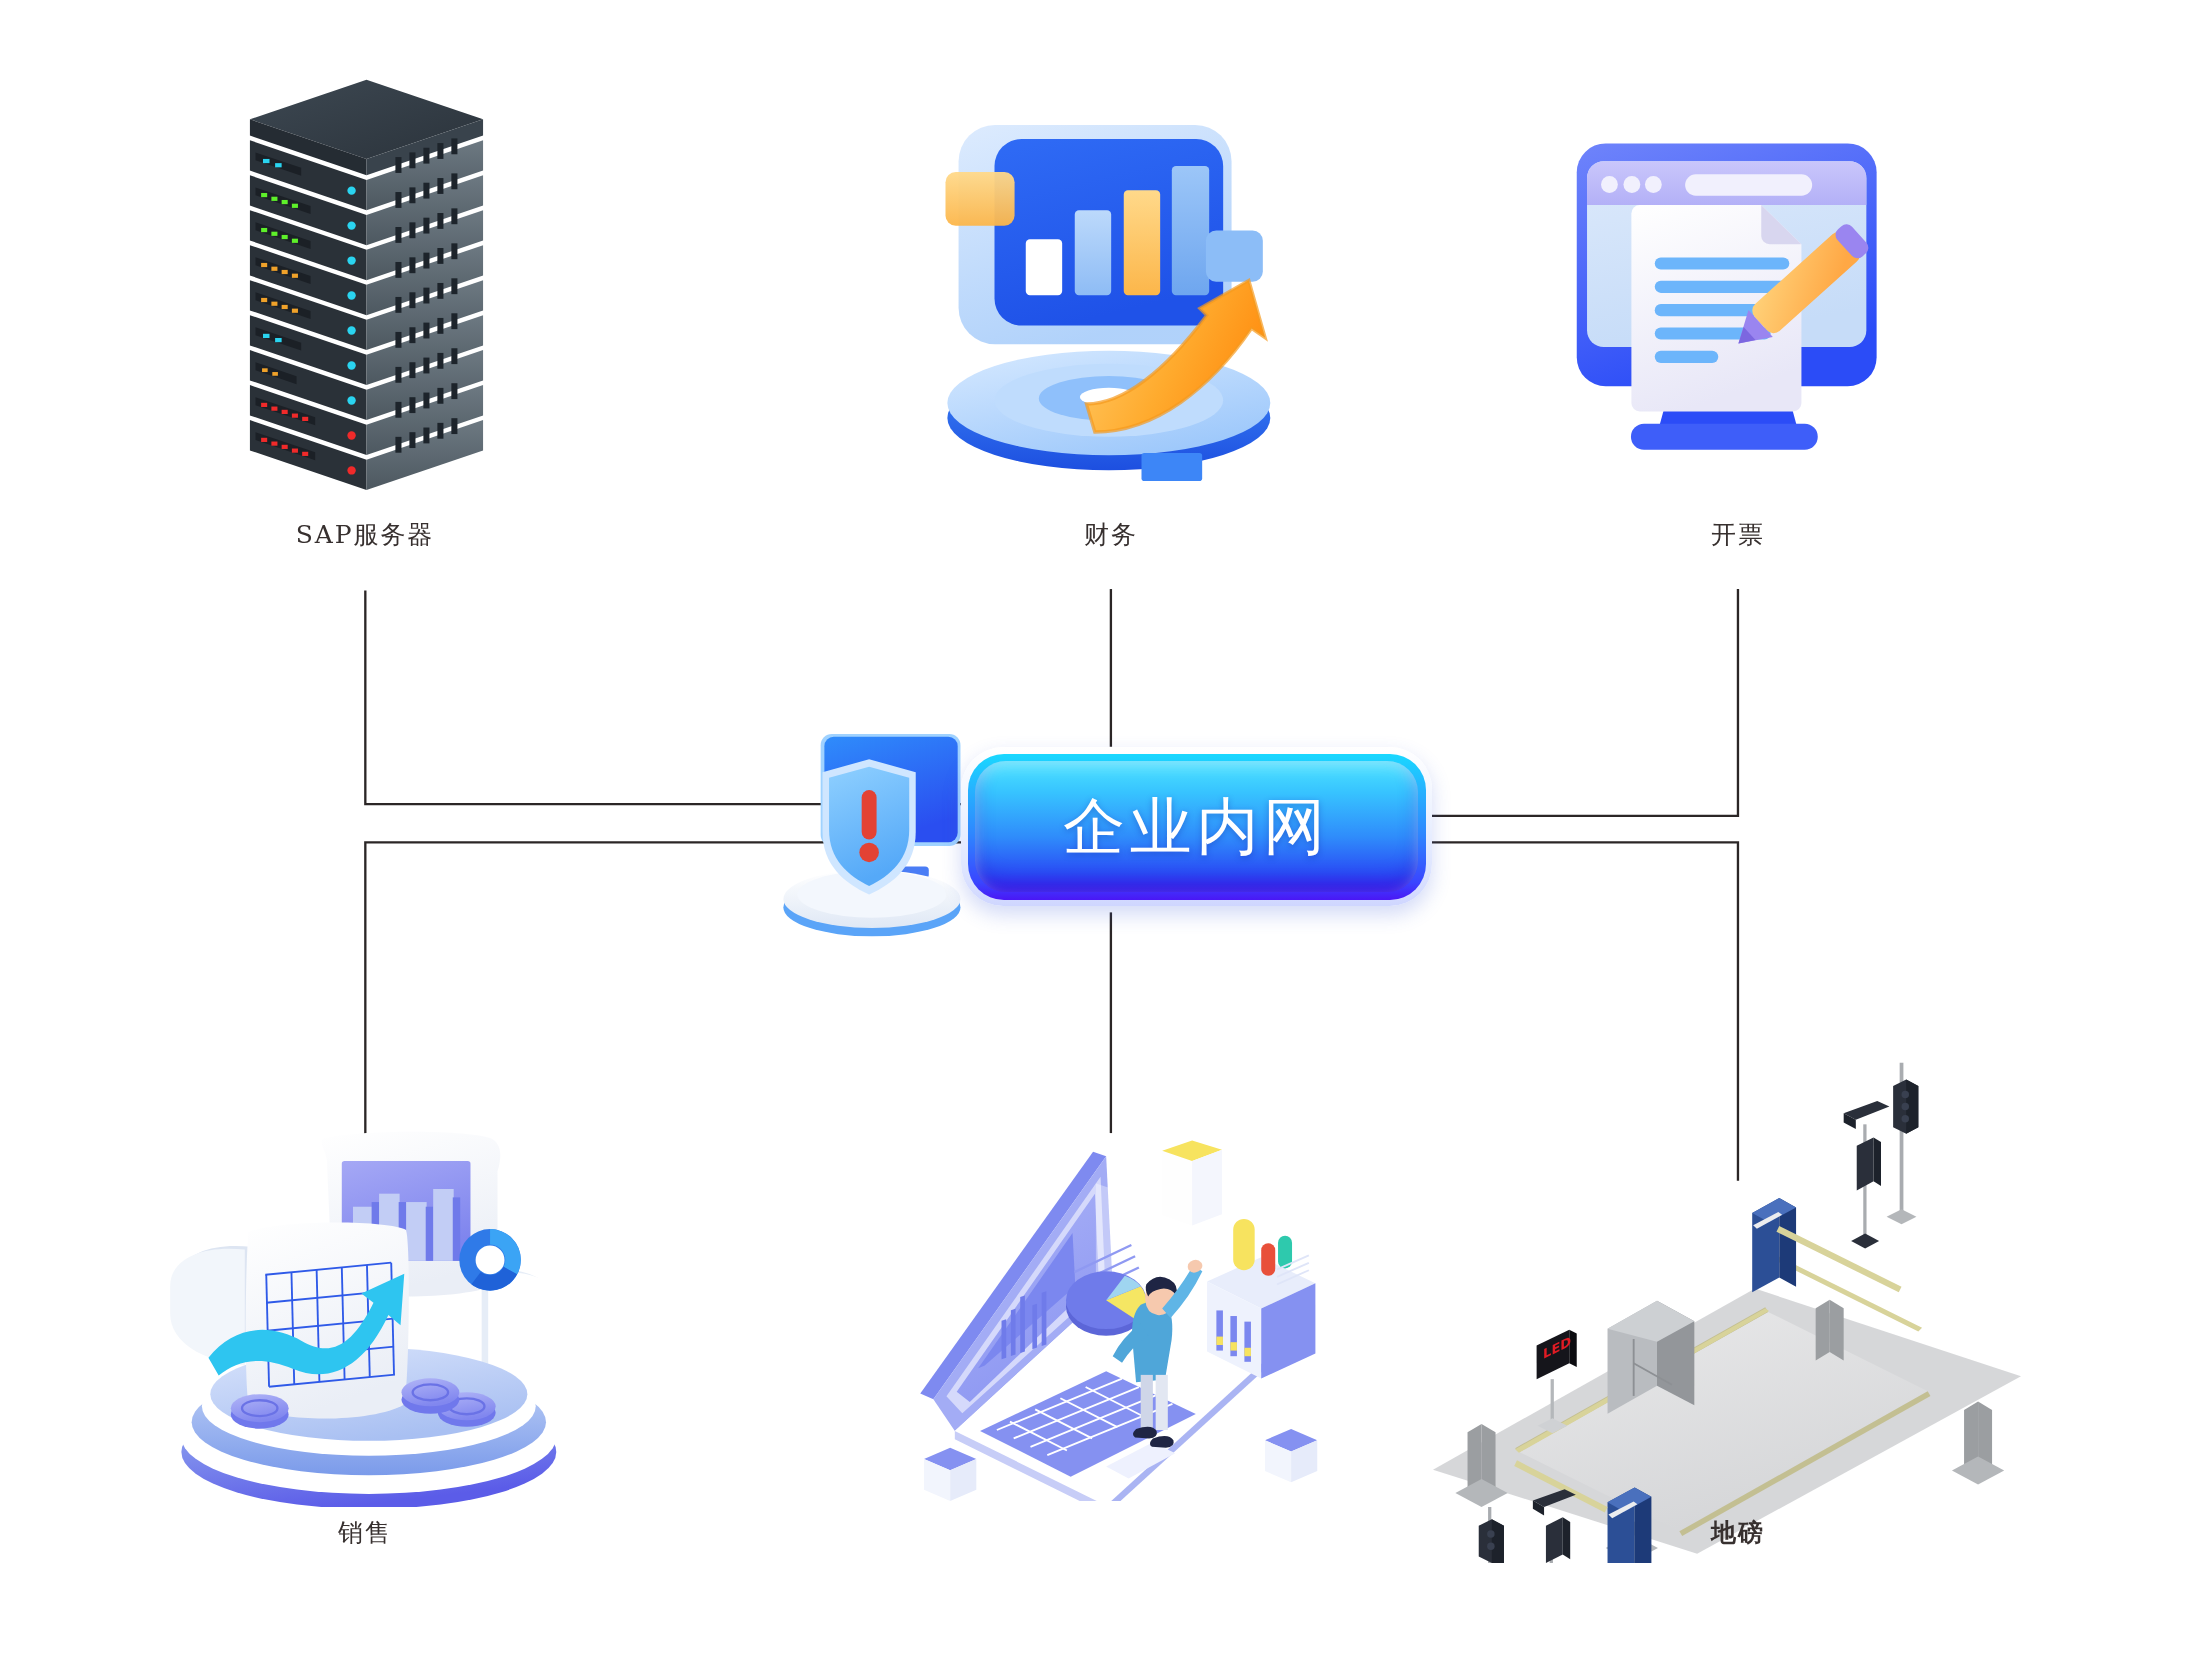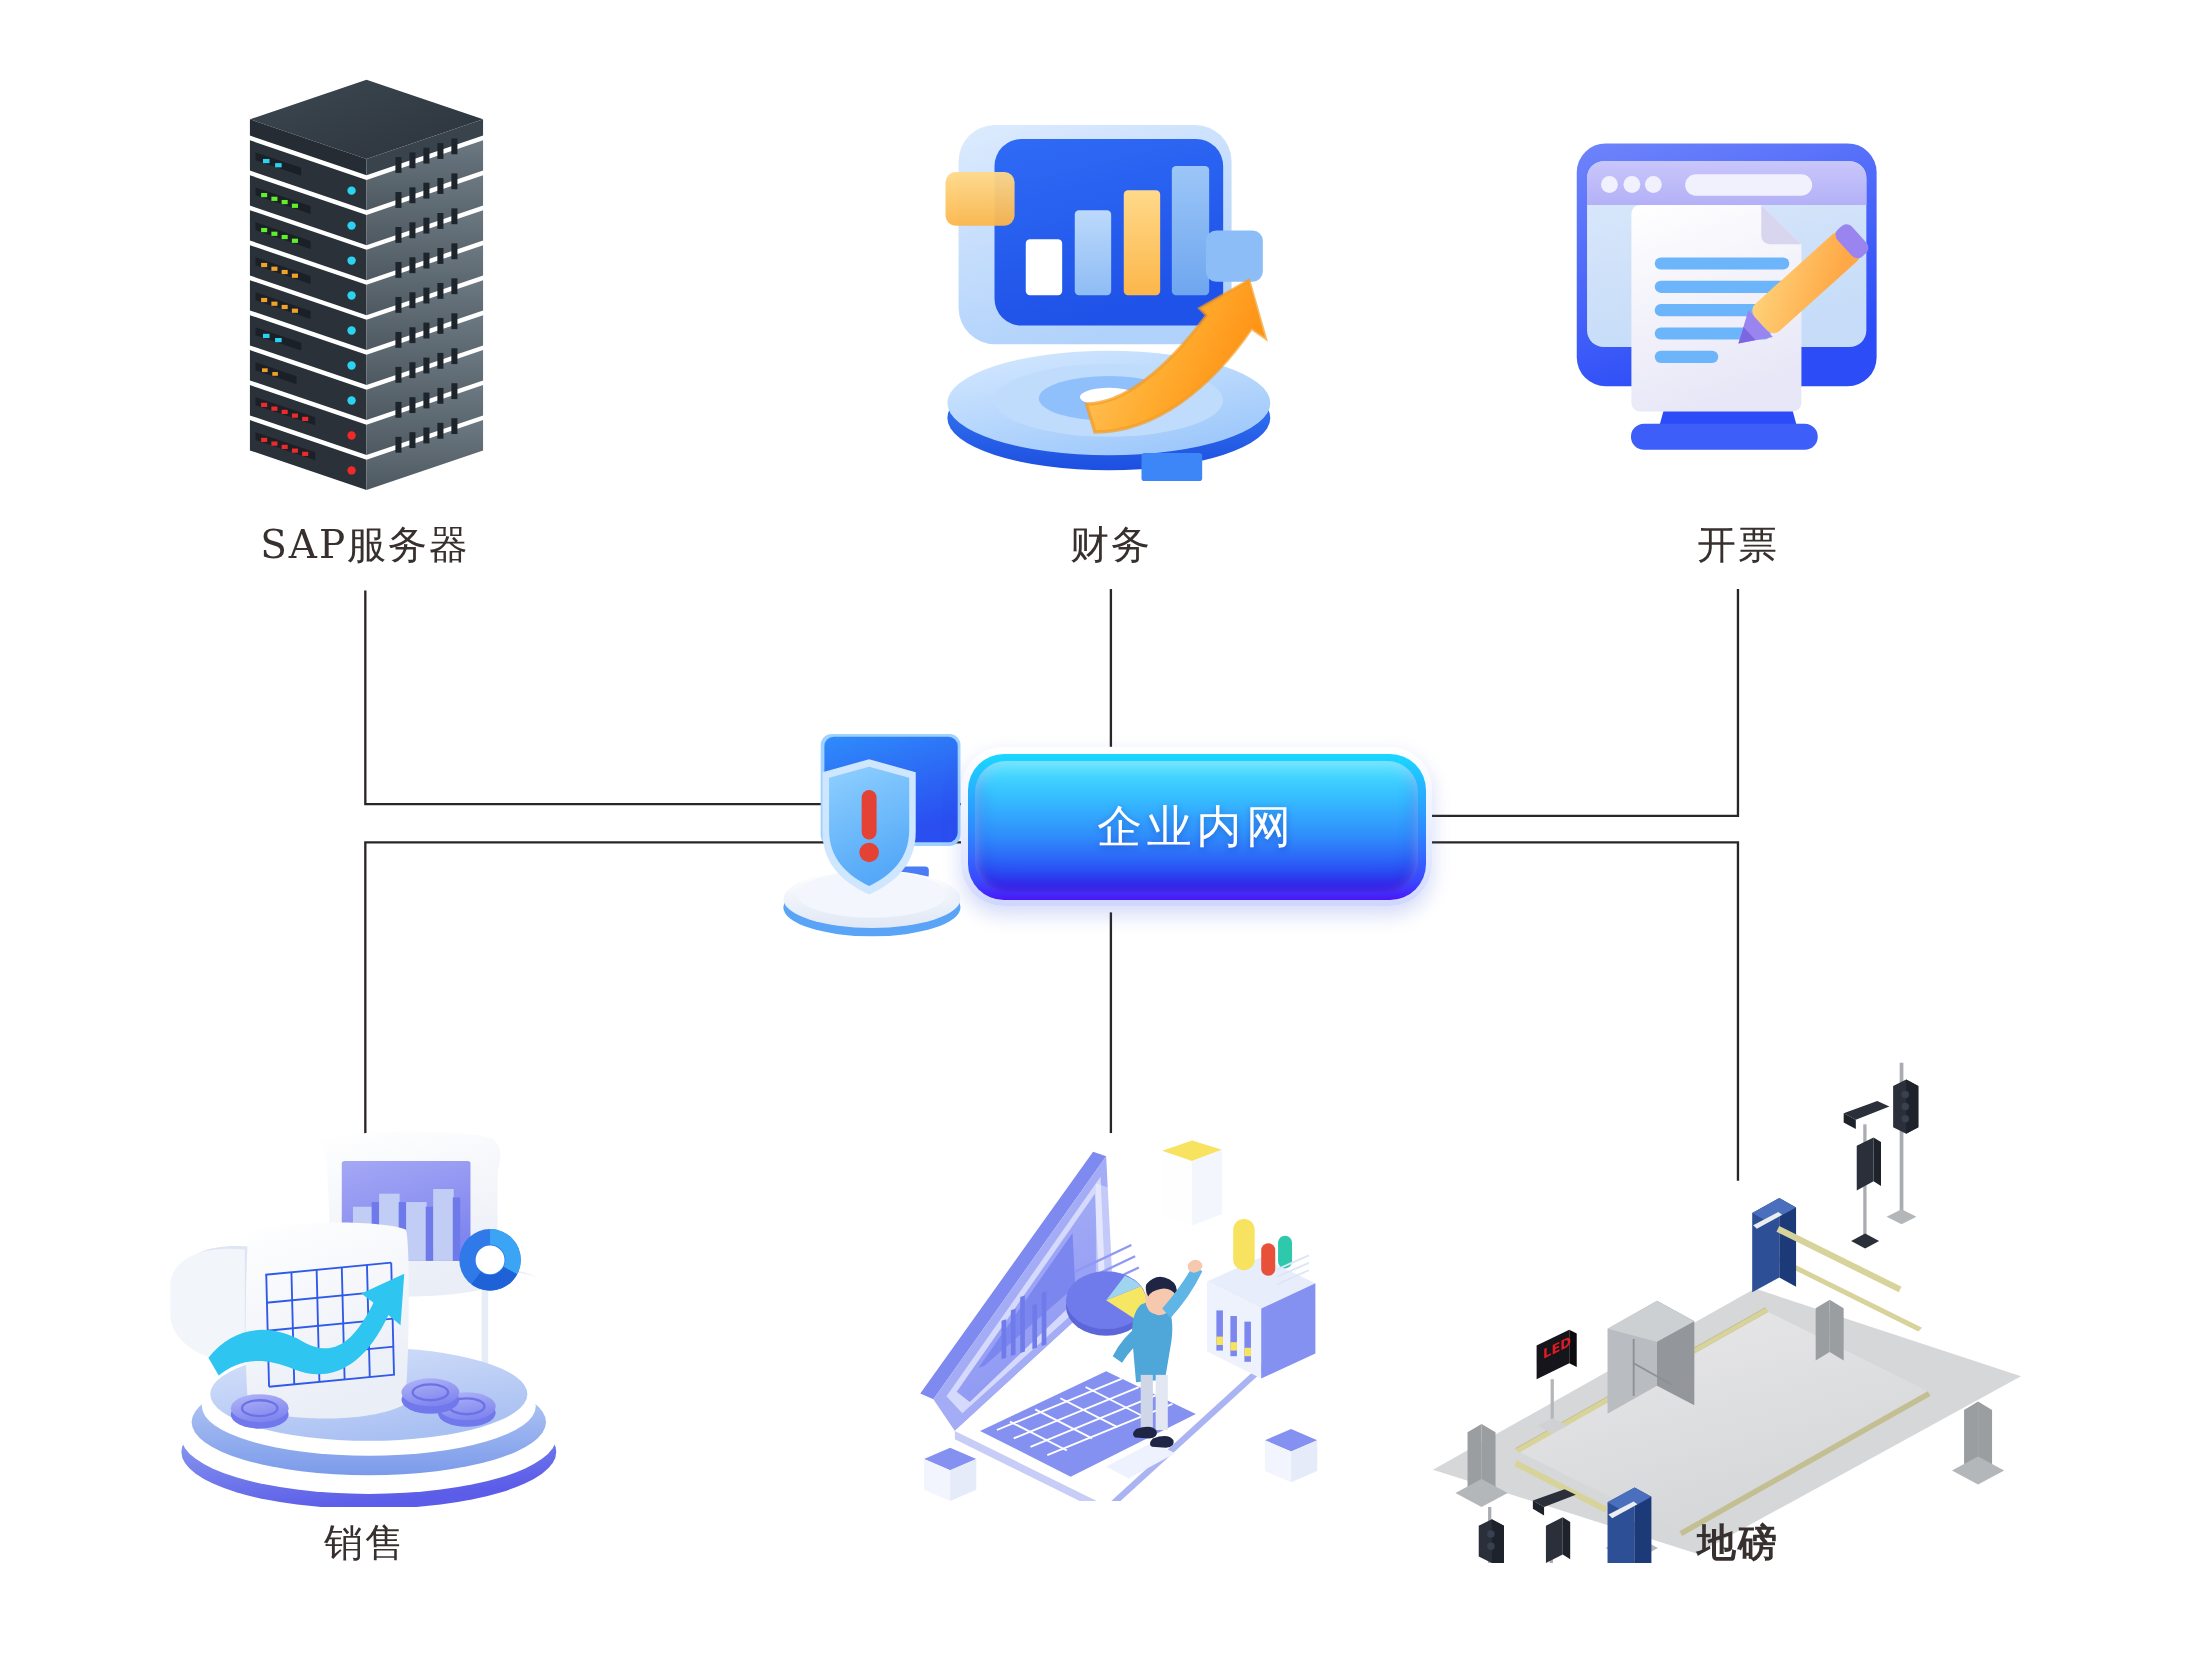--- a/index.html
+++ b/index.html
@@ -11,21 +11,21 @@
   }
   #stage{position:relative;width:2205px;height:1654px;background:#fff;}
 
   
   #wires{position:absolute;left:0;top:0;width:2205px;height:1654px;}
 
   
   .node-label{
     position:absolute;
     font-family:"DejaVu Serif","Liberation Serif",serif;
-    font-size:39px;
+    font-size:25px;
     color:#37302f;
     letter-spacing:1.9px;
     white-space:nowrap;
     text-align:center;
     font-weight:400;
   }
   .node-label.latin{font-family:"DejaVu Serif","Liberation Serif",serif;}
 
   
   #hub{
@@ -47,21 +47,21 @@
   #hub .body{
     position:absolute;left:14px;top:14px;right:14px;bottom:14px;
     border-radius:31px;
     background:linear-gradient(180deg,#4de4ff 0%,#37c3ff 24%,#2f8cfb 58%,#2a4df5 86%,#3c1ef0 100%);
     display:flex;align-items:center;justify-content:center;
     box-shadow:inset 0 4.7px 14px rgba(255,255,255,.35),
                inset 0 -10.3px 18.7px rgba(40,10,200,.35);
   }
   #hub .hub-text{
     font-family:"DejaVu Sans","Liberation Sans",sans-serif;
-    font-size:45px;
+    font-size:62px;
     font-weight:400;
     color:#ffffff;
     letter-spacing:4.7px;
     white-space:nowrap;
     text-shadow:0 1.9px 6.5px rgba(20,30,160,.35);
   }
 
   
   #secure{position:absolute;left:761px;top:721px;width:261px;height:261px;}
 

